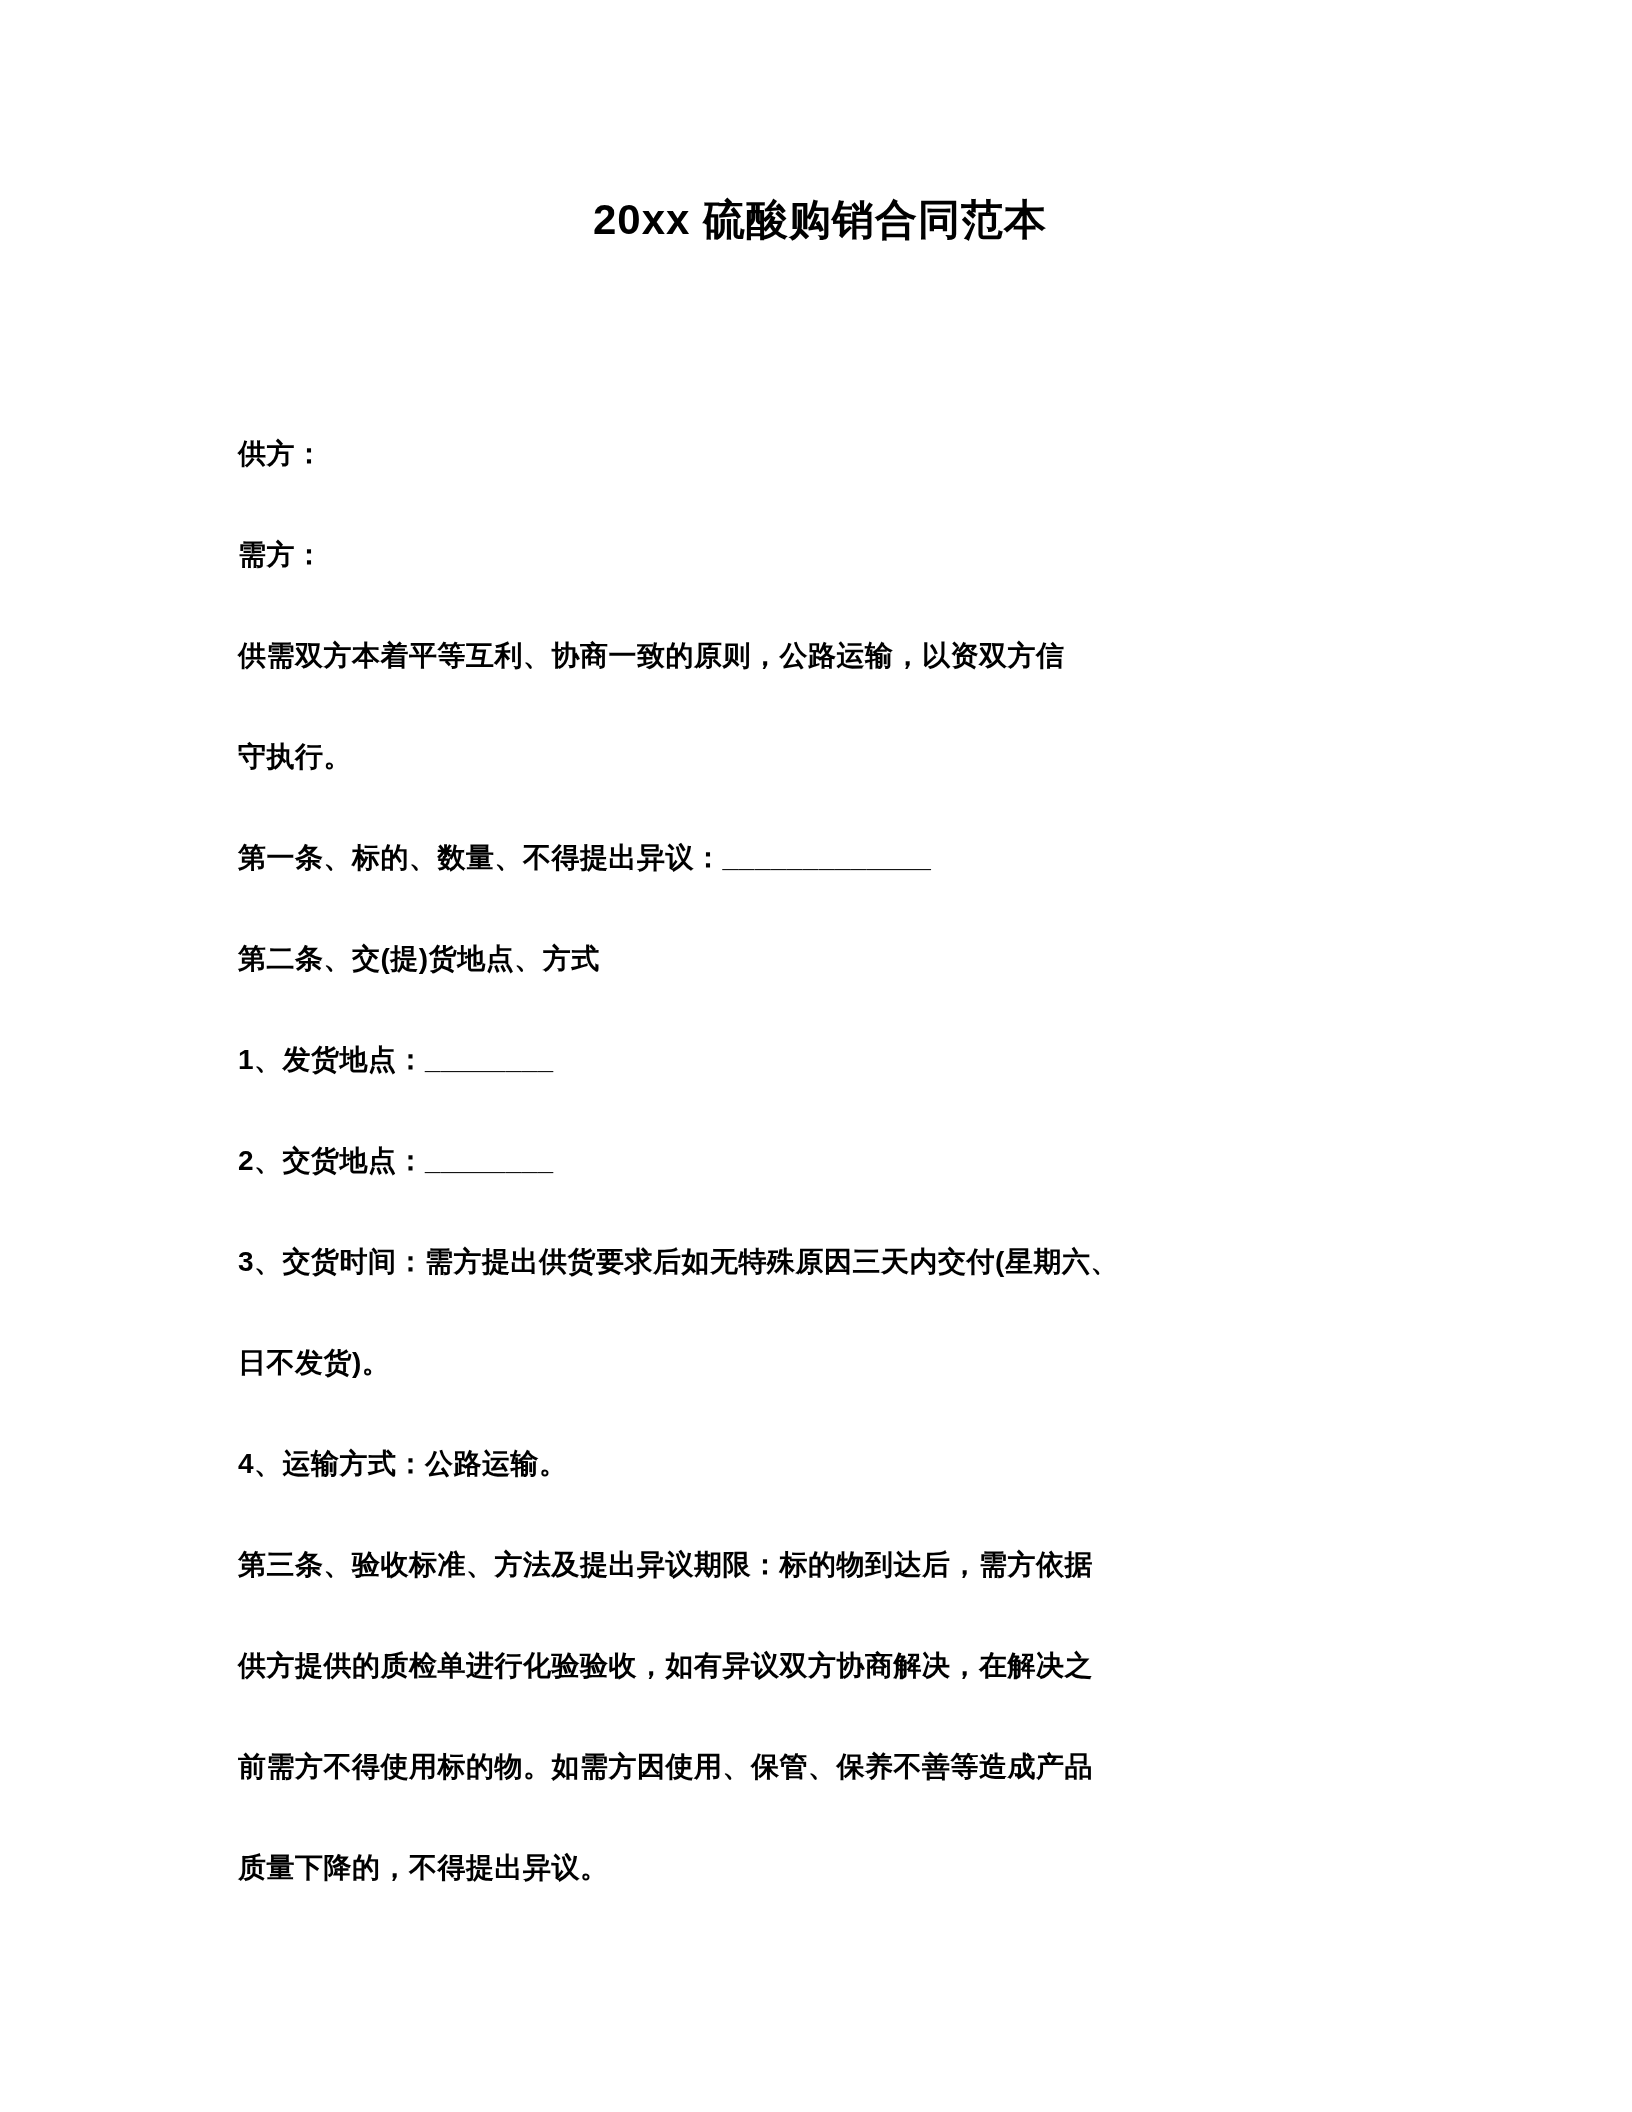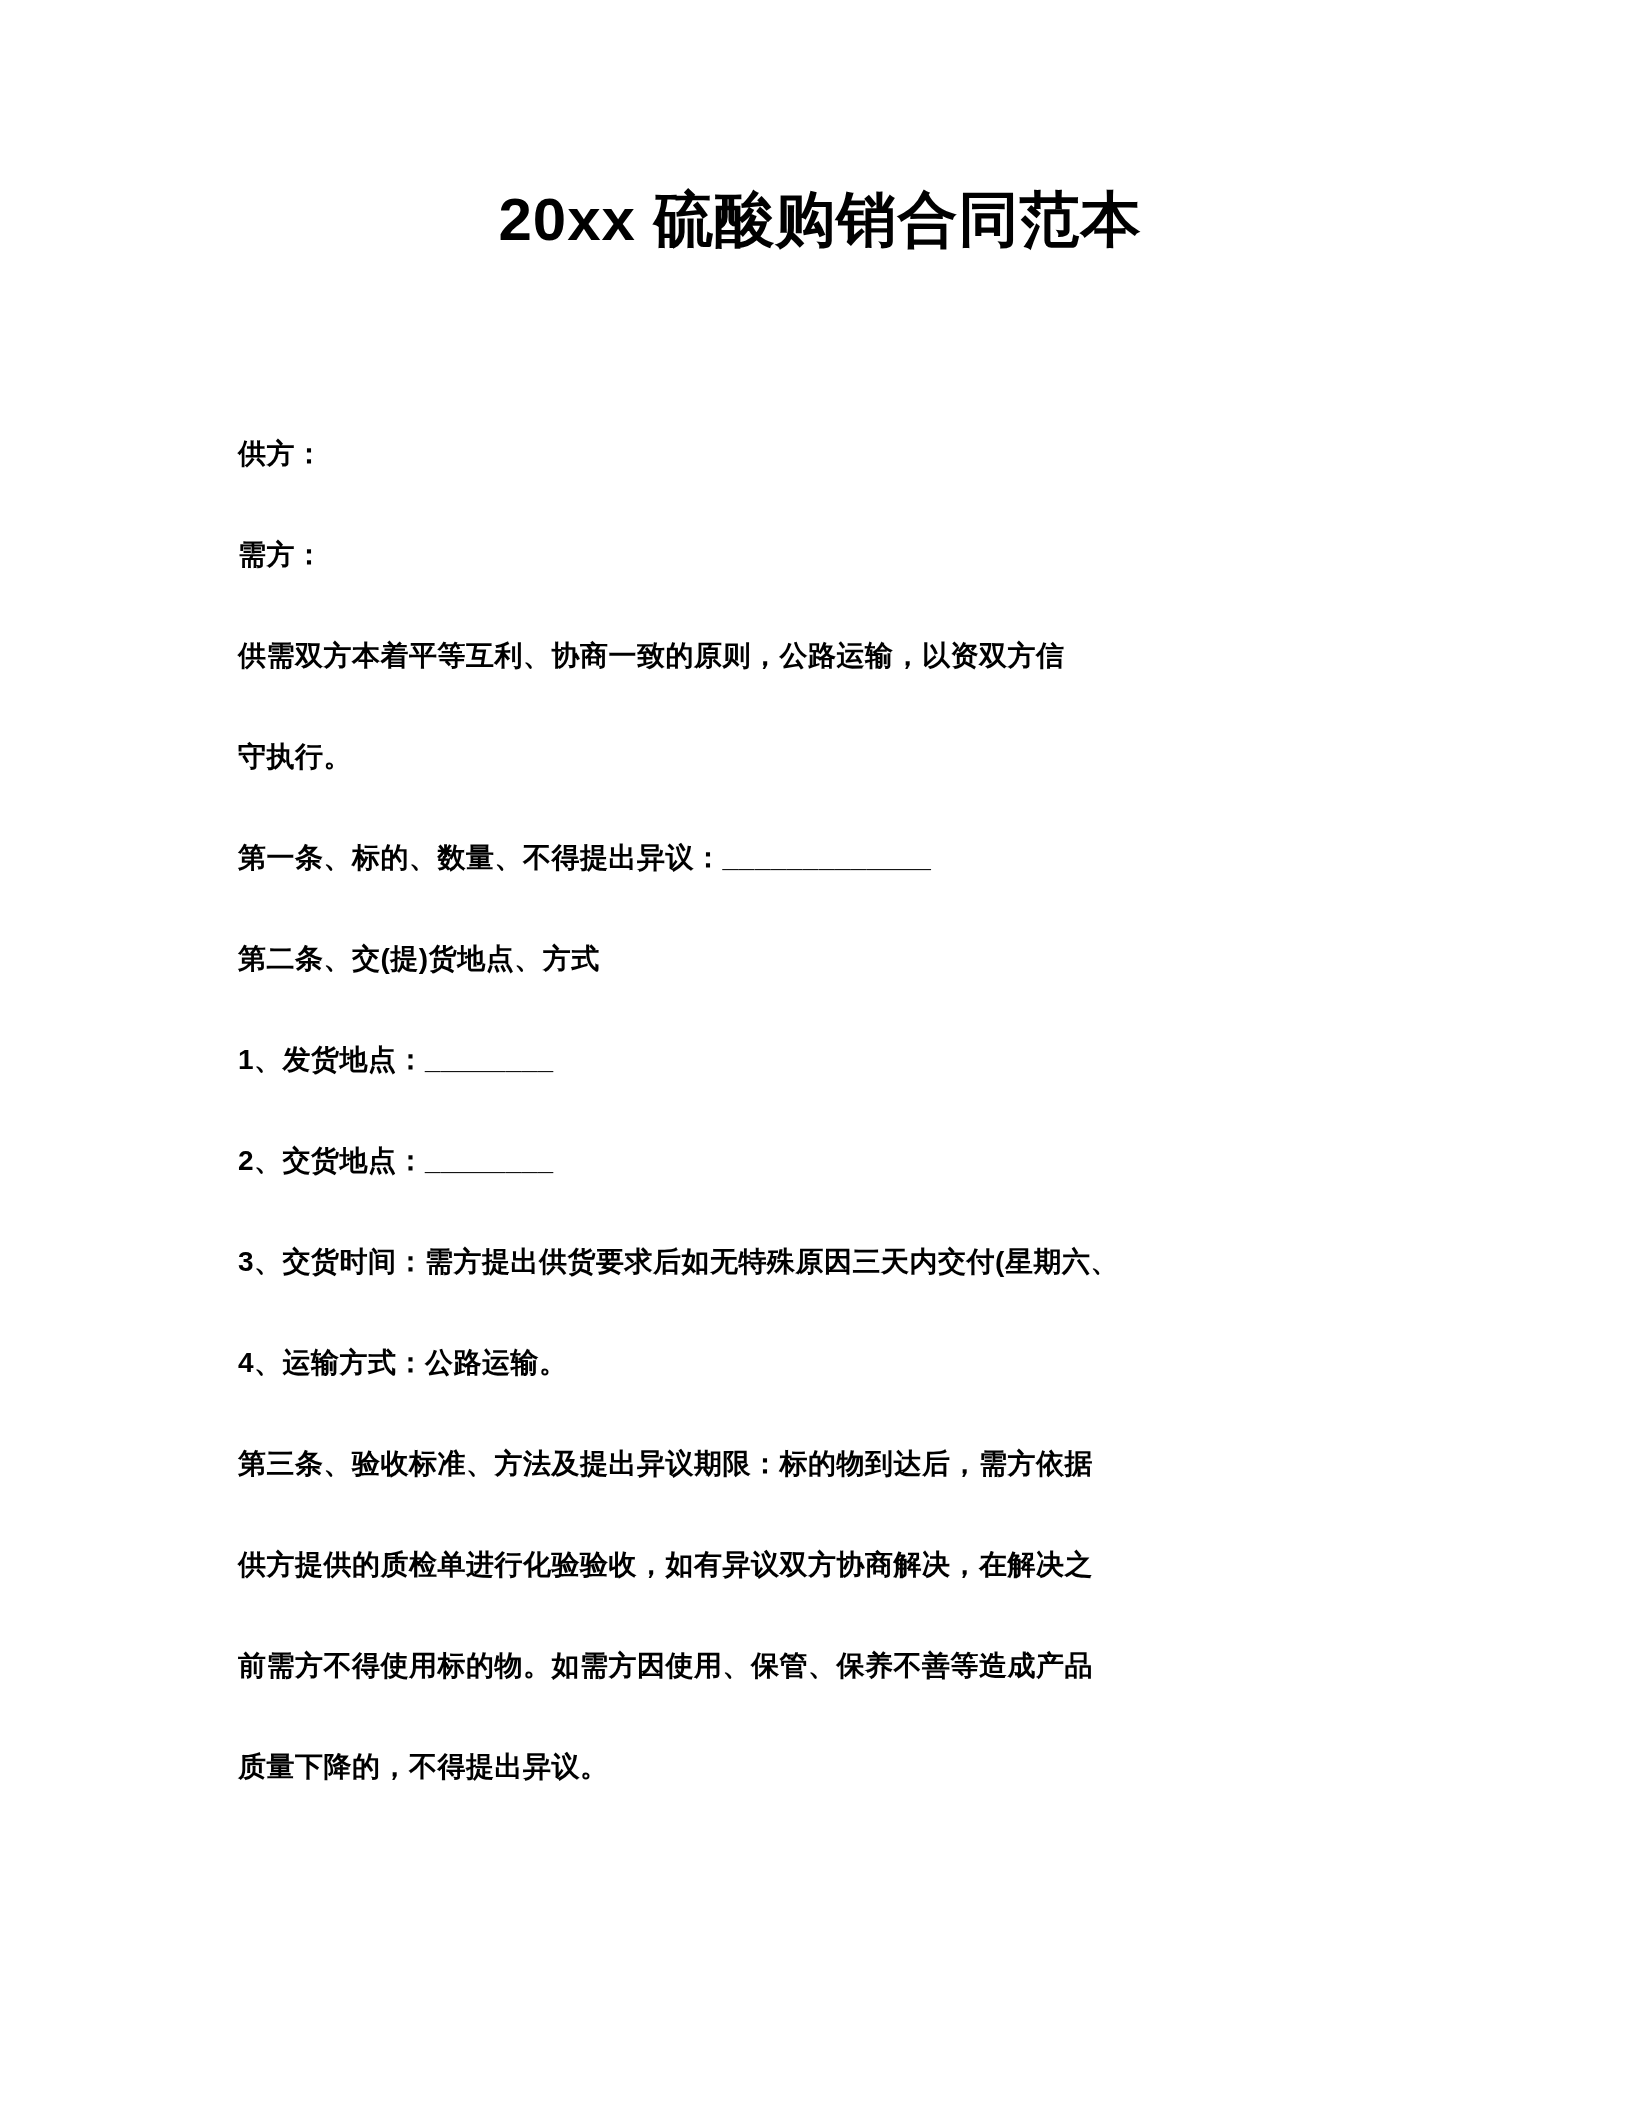--- a/index.html
+++ b/index.html
@@ -18,21 +18,21 @@
     position: relative;
     width: 1632px;
     height: 2112px;
     background: #ffffff;
     box-sizing: border-box;
     padding: 193px 230px 0 238px;
   }
   .doc-title {
     margin: 0;
     text-align: center;
-    font-size: 60px;
+    font-size: 42px;
     line-height: 54px;
     font-weight: 700;
     letter-spacing: 1px;
     white-space: nowrap;
   }
   .doc-body {
     margin-top: 156px;
   }
   .line {
     margin: 0;
@@ -52,19 +52,20 @@
   <div class="doc-body">
     <p class="line">供方：</p>
     <p class="line">需方：</p>
     <p class="line">供需双方本着平等互利、协商一致的原则，公路运输，以资双方信</p>
     <p class="line">守执行。</p>
     <p class="line">第一条、标的、数量、不得提出异议：_____________</p>
     <p class="line">第二条、交(提)货地点、方式</p>
     <p class="line">1、发货地点：________</p>
     <p class="line">2、交货地点：________</p>
     <p class="line">3、交货时间：需方提出供货要求后如无特殊原因三天内交付(星期六、</p>
+    <p class="line">日不发货)。</p>
     <p class="line">4、运输方式：公路运输。</p>
     <p class="line">第三条、验收标准、方法及提出异议期限：标的物到达后，需方依据</p>
     <p class="line">供方提供的质检单进行化验验收，如有异议双方协商解决，在解决之</p>
     <p class="line">前需方不得使用标的物。如需方因使用、保管、保养不善等造成产品</p>
     <p class="line">质量下降的，不得提出异议。</p>
   </div>
 </div>
 
 </body></html>

